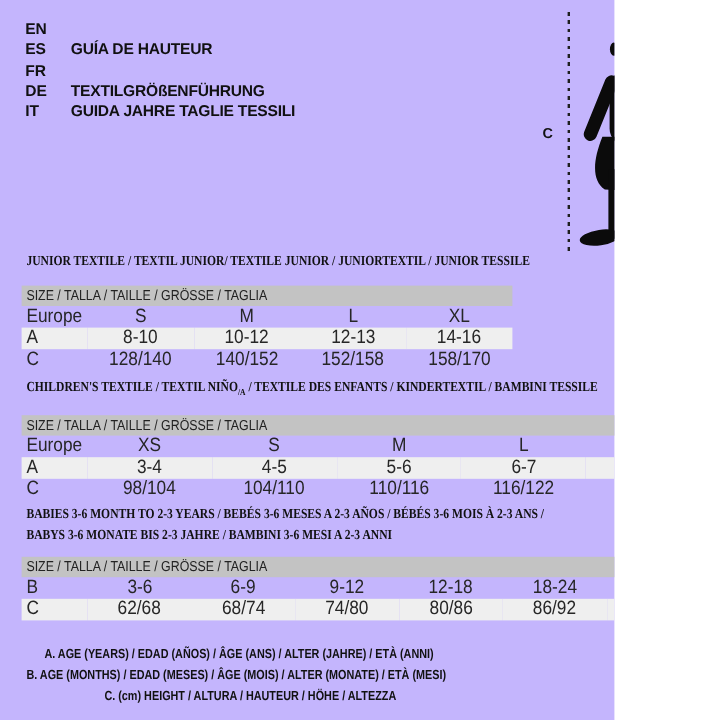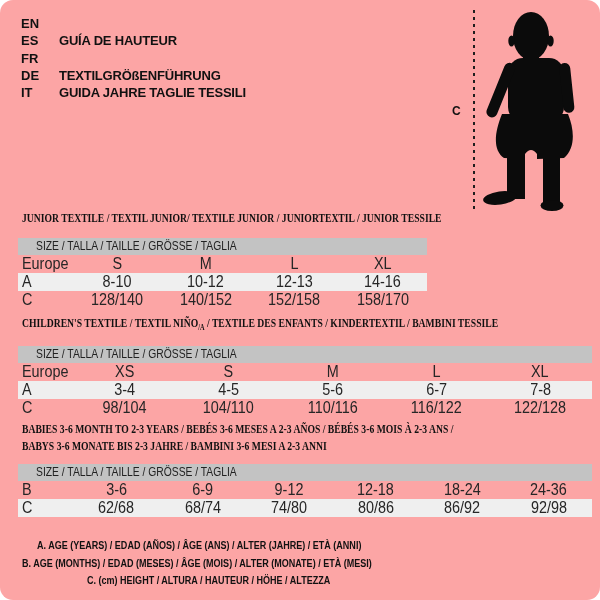--- a/index.html
+++ b/index.html
@@ -1,38 +1,38 @@
 <!DOCTYPE html>
 <html><head>
 <meta charset="utf-8">
 <style>
   html,body{margin:0;padding:0;}
   body{width:600px;height:600px;background:#ffffff;font-family:"Liberation Sans","DejaVu Sans",sans-serif;color:#1d1d1d;}
-  .page{position:relative;width:600px;height:600px;background:#fca5a5;overflow:hidden;border-radius:13px;}
+  .page{position:relative;width:512px;height:600px;background:#c4b5fd;overflow:hidden;}
 
   
   .lang-block{position:absolute;left:21px;top:15px;}
   .lang-row{display:flex;line-height:17.3px;font-size:13px;font-weight:bold;color:#111;}
   .lang-code{width:38px;flex:0 0 38px;}
   .lang-label{white-space:nowrap;letter-spacing:-0.2px;}
 
   
   .measure-line{position:absolute;left:473px;top:10px;width:2px;height:202px;
     background:repeating-linear-gradient(to bottom,#1e1e1e 0 3px,transparent 3px 7px);}
   .fig-c{position:absolute;left:452px;top:104px;font-size:12px;font-weight:bold;color:#111;}
   .fig-svg{position:absolute;left:480px;top:8px;width:112px;height:204px;}
 
   
   .sec-heading{position:absolute;left:22px;font-size:11.5px;font-weight:bold;color:#111;white-space:nowrap;font-family:Liberation Serif, serif;}
   .cx{display:inline-block;transform:scaleX(0.84);transform-origin:0 50%;}
   sub.subA{font-size:7.5px;}
 
   
   .tbl{position:absolute;left:18px;}
-  .tbl-bar{height:17px;line-height:17px;background:#c3c3c3;color:#222;font-size:12px;padding-left:18px;white-space:nowrap;}
+  .tbl-bar{height:17px;line-height:17px;background:#c3c3c3;color:#222;font-size:12px;padding-left:4px;white-space:nowrap;}
   .tbl-bar .cx{transform:scaleX(0.86);}
   table{border-collapse:collapse;table-layout:fixed;width:100%;}
   td{height:16px;padding:0;font-size:16px;color:#262626;text-align:center;vertical-align:middle;}
   td.lbl{text-align:left;padding-left:4px;}
   td .cv{display:inline-block;transform:scaleX(0.9);transform-origin:50% 50%;white-space:nowrap;}
   td.lbl .cv{transform-origin:0 50%;}
   tr.stripe td{background:#efefef;}
 
   
   .footnotes{position:absolute;left:22px;top:537px;text-align:center;}

